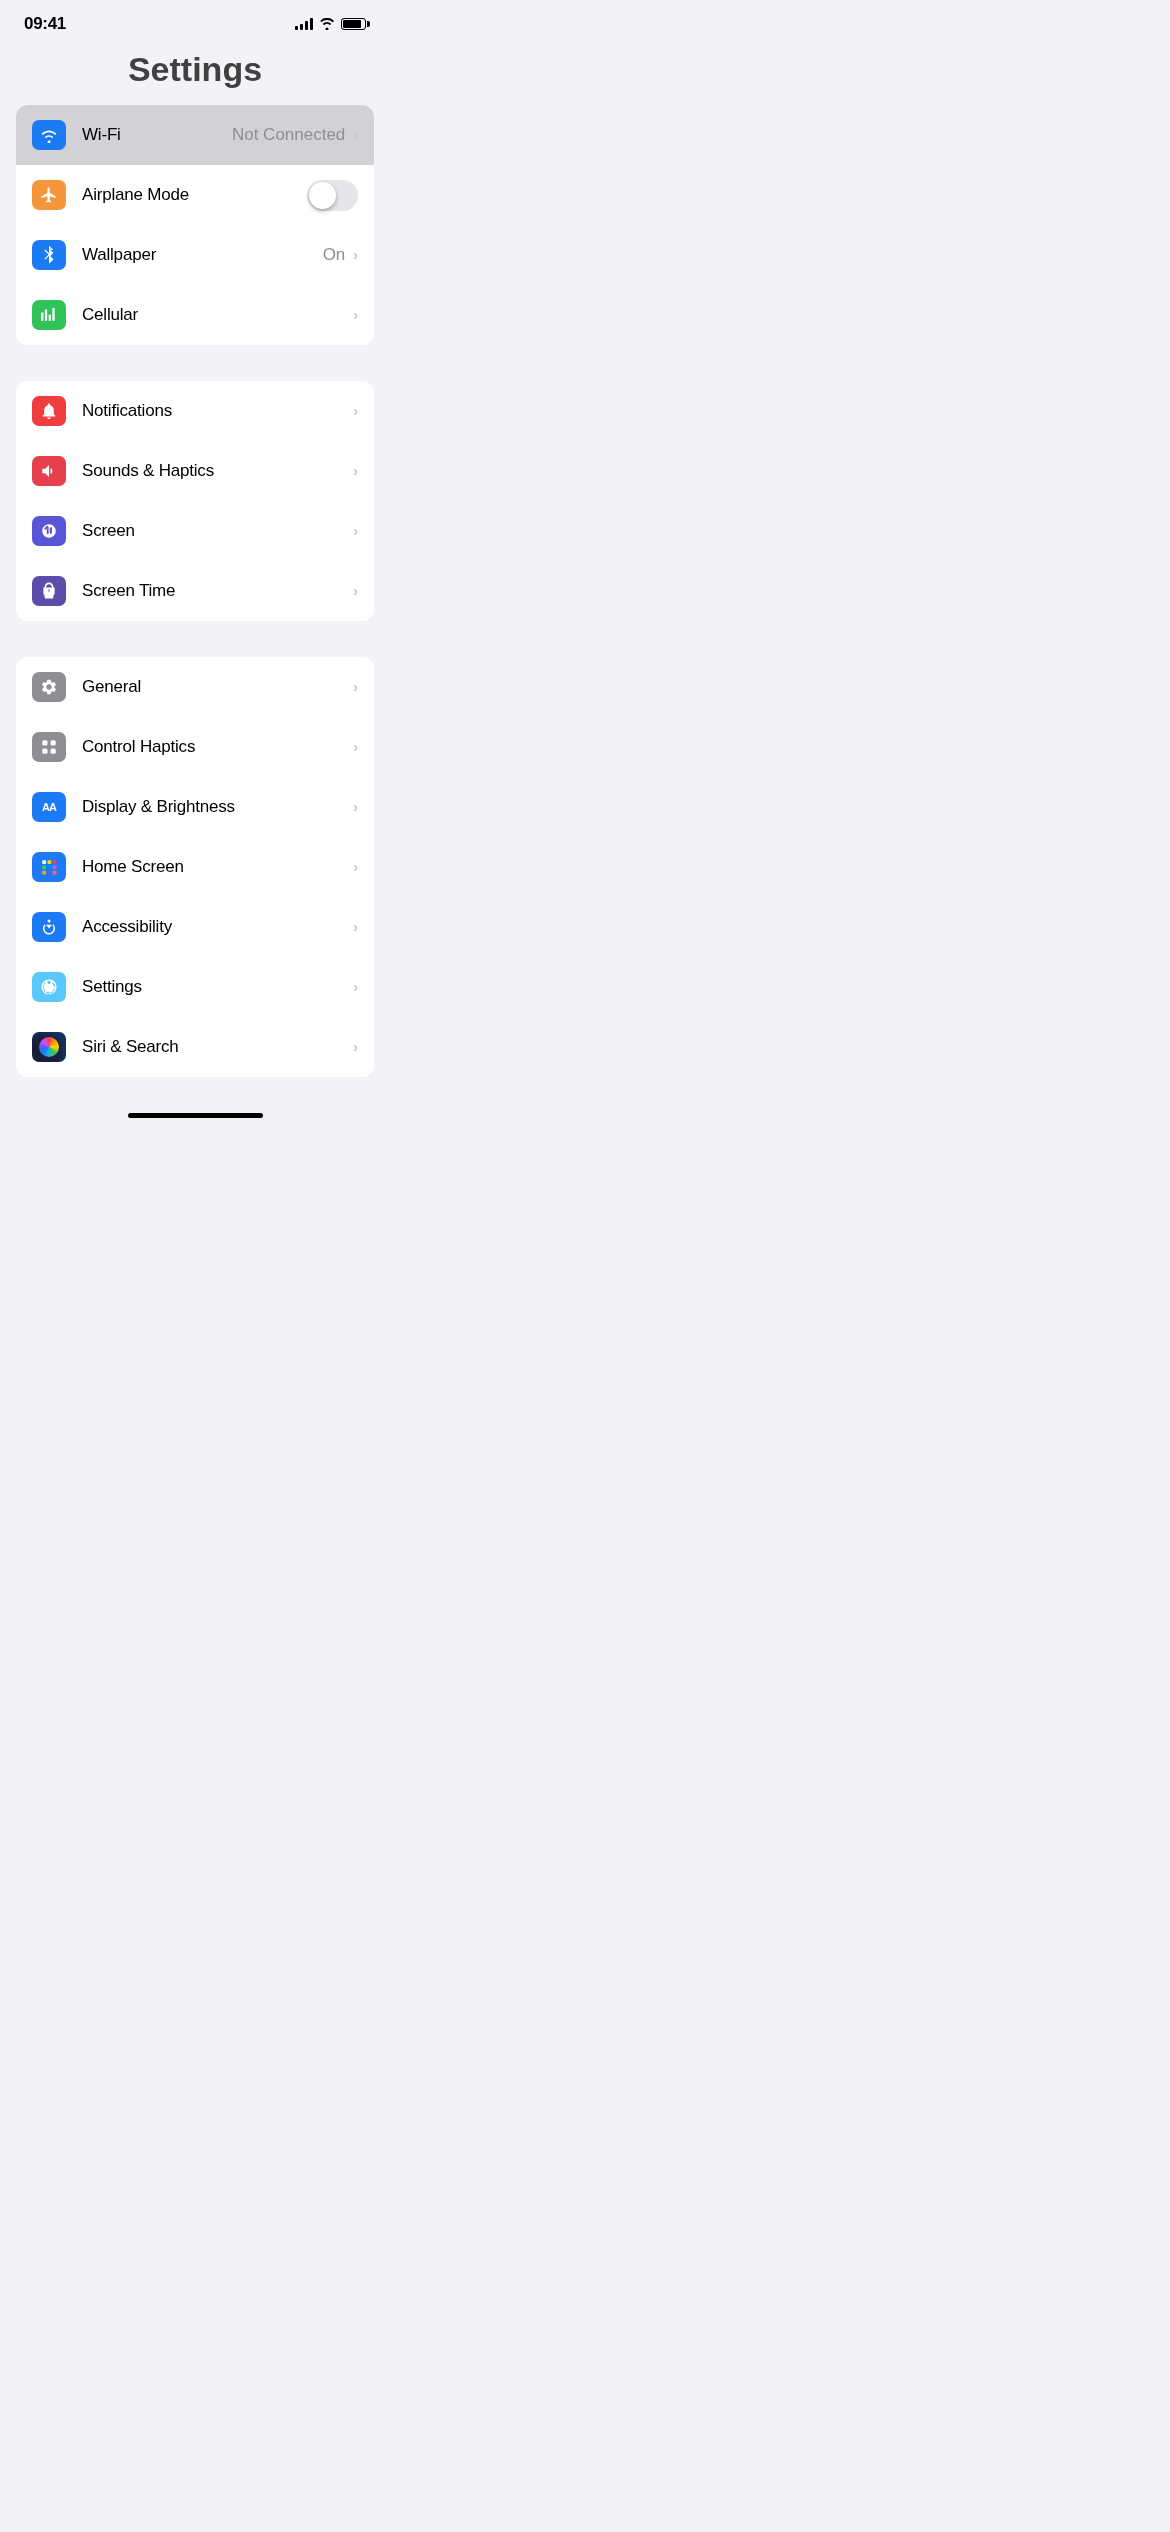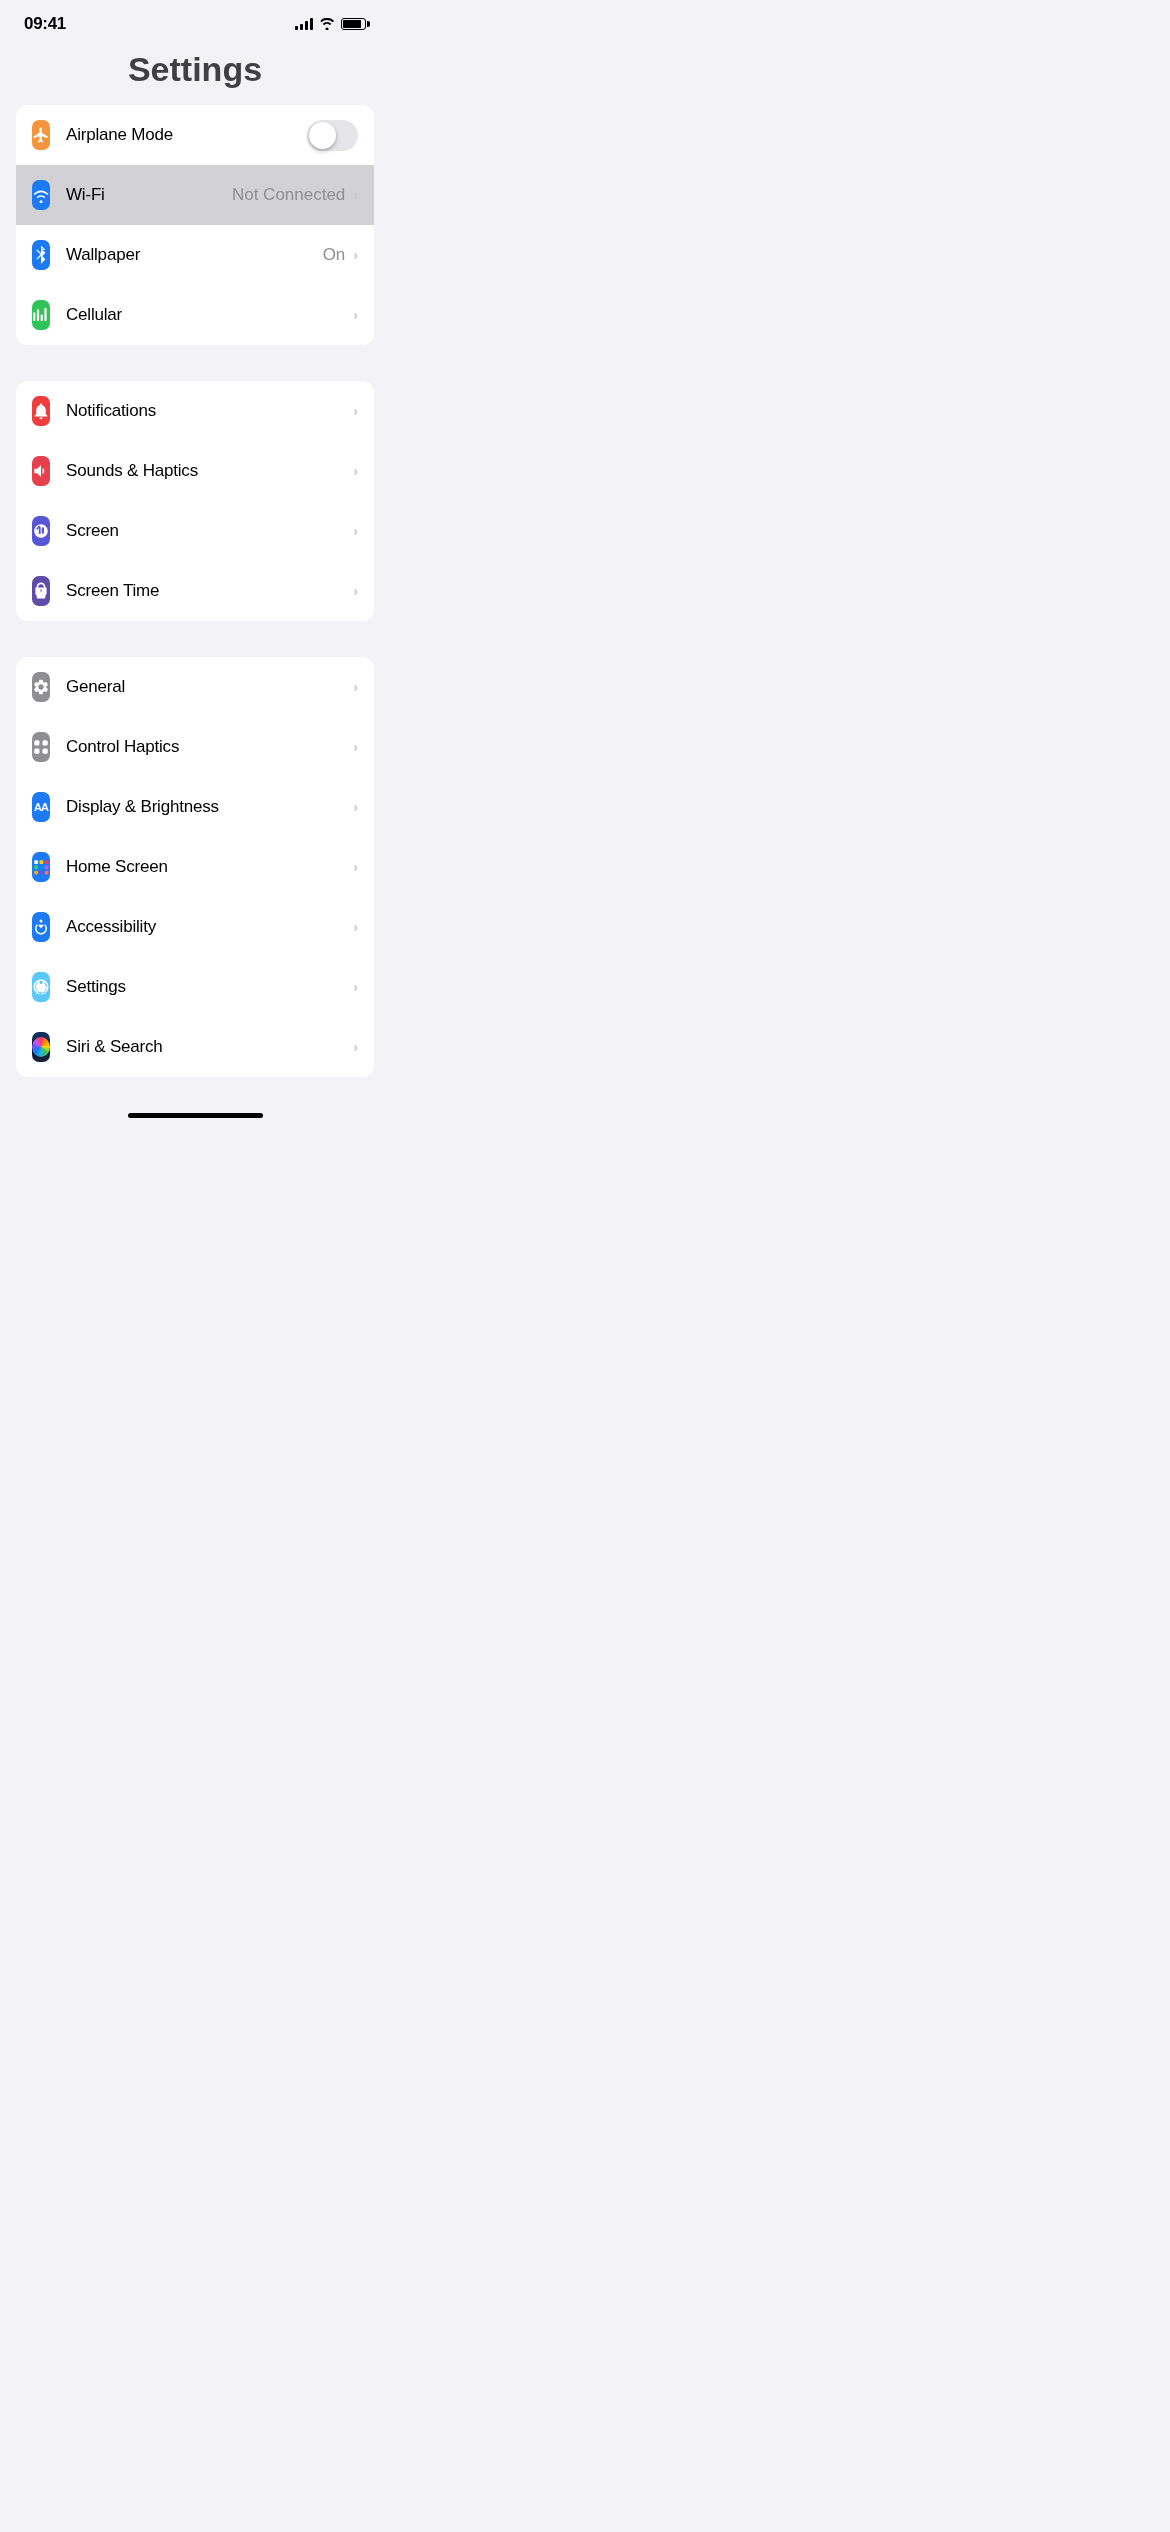--- a/index.html
+++ b/index.html
@@ -115,21 +115,21 @@
       right: 0;
       height: 0.5px;
       background: #c6c6c8;
     }
 
     .settings-row.highlighted {
       background: #d1d1d6;
     }
 
     .row-icon {
-      width: 18px;
+      width: 34px;
       height: 30px;
       border-radius: 7px;
       margin-right: 16px;
       flex-shrink: 0;
       display: flex;
       align-items: center;
       justify-content: center;
       color: #fff;
       font-size: 16px;
     }
@@ -222,43 +222,43 @@
     <div class="battery-icon">
       <div class="battery-fill"></div>
     </div>
   </div>
 </div>
 
 <div class="page-title">Settings</div>
 
 <div class="settings-group">
 
-  <div class="settings-row">
-    <div class="row-icon icon-orange">
-      <svg width="18" height="18" viewBox="0 0 24 24" fill="white">
-        <path d="M21 16v-2l-8-5V3.5c0-.83-.67-1.5-1.5-1.5S10 2.67 10 3.5V9l-8 5v2l8-2.5V19l-2 1.5V22l3.5-1 3.5 1v-1.5L13 19v-5.5l8 2.5z"></path>
-      </svg>
-    </div>
-    <span class="row-label">Airplane Mode</span>
-    <div class="toggle">
-      <div class="toggle-thumb"></div>
-    </div>
-  </div>
-
   <div class="settings-row highlighted">
     <div class="row-icon icon-blue">
       <svg width="18" height="16" viewBox="0 0 24 20" fill="white">
         <path d="M12 17a2 2 0 100 4 2 2 0 000-4z"></path>
         <path d="M7.76 14.24a6 6 0 018.49 0l1.41-1.41a8 8 0 00-11.31 0l1.41 1.41z"></path>
         <path d="M3.54 10.01a12 12 0 0116.97 0l1.41-1.41C19.33 6.02 15.83 4 12 4S4.67 6.02 2.12 8.59l1.42 1.42z"></path>
       </svg>
     </div>
     <span class="row-label">Wi-Fi</span>
     <span class="row-value">Not Connected</span>
     <span class="chevron">›</span>
+  </div>
+
+  <div class="settings-row">
+    <div class="row-icon icon-orange">
+      <svg width="18" height="18" viewBox="0 0 24 24" fill="white">
+        <path d="M21 16v-2l-8-5V3.5c0-.83-.67-1.5-1.5-1.5S10 2.67 10 3.5V9l-8 5v2l8-2.5V19l-2 1.5V22l3.5-1 3.5 1v-1.5L13 19v-5.5l8 2.5z"></path>
+      </svg>
+    </div>
+    <span class="row-label">Airplane Mode</span>
+    <div class="toggle">
+      <div class="toggle-thumb"></div>
+    </div>
   </div>
 
   <div class="settings-row">
     <div class="row-icon icon-blue">
       <svg width="14" height="20" viewBox="0 0 14 22" fill="white">
         <path d="M11.84 5.16L7 .5V9l-4-4-1 1 4.5 4.5L2 15l1 1 4-4v8.5l4.84-4.66L8.5 12l3.34-3.34L8.5 5.5l3.34-.34zM9 4.5l-1 .86V3.14L9 4.5zm0 13l-1-.86v2.22L9 17.5z"></path>
       </svg>
     </div>
     <span class="row-label">Wallpaper</span>
     <span class="row-value">On</span>

